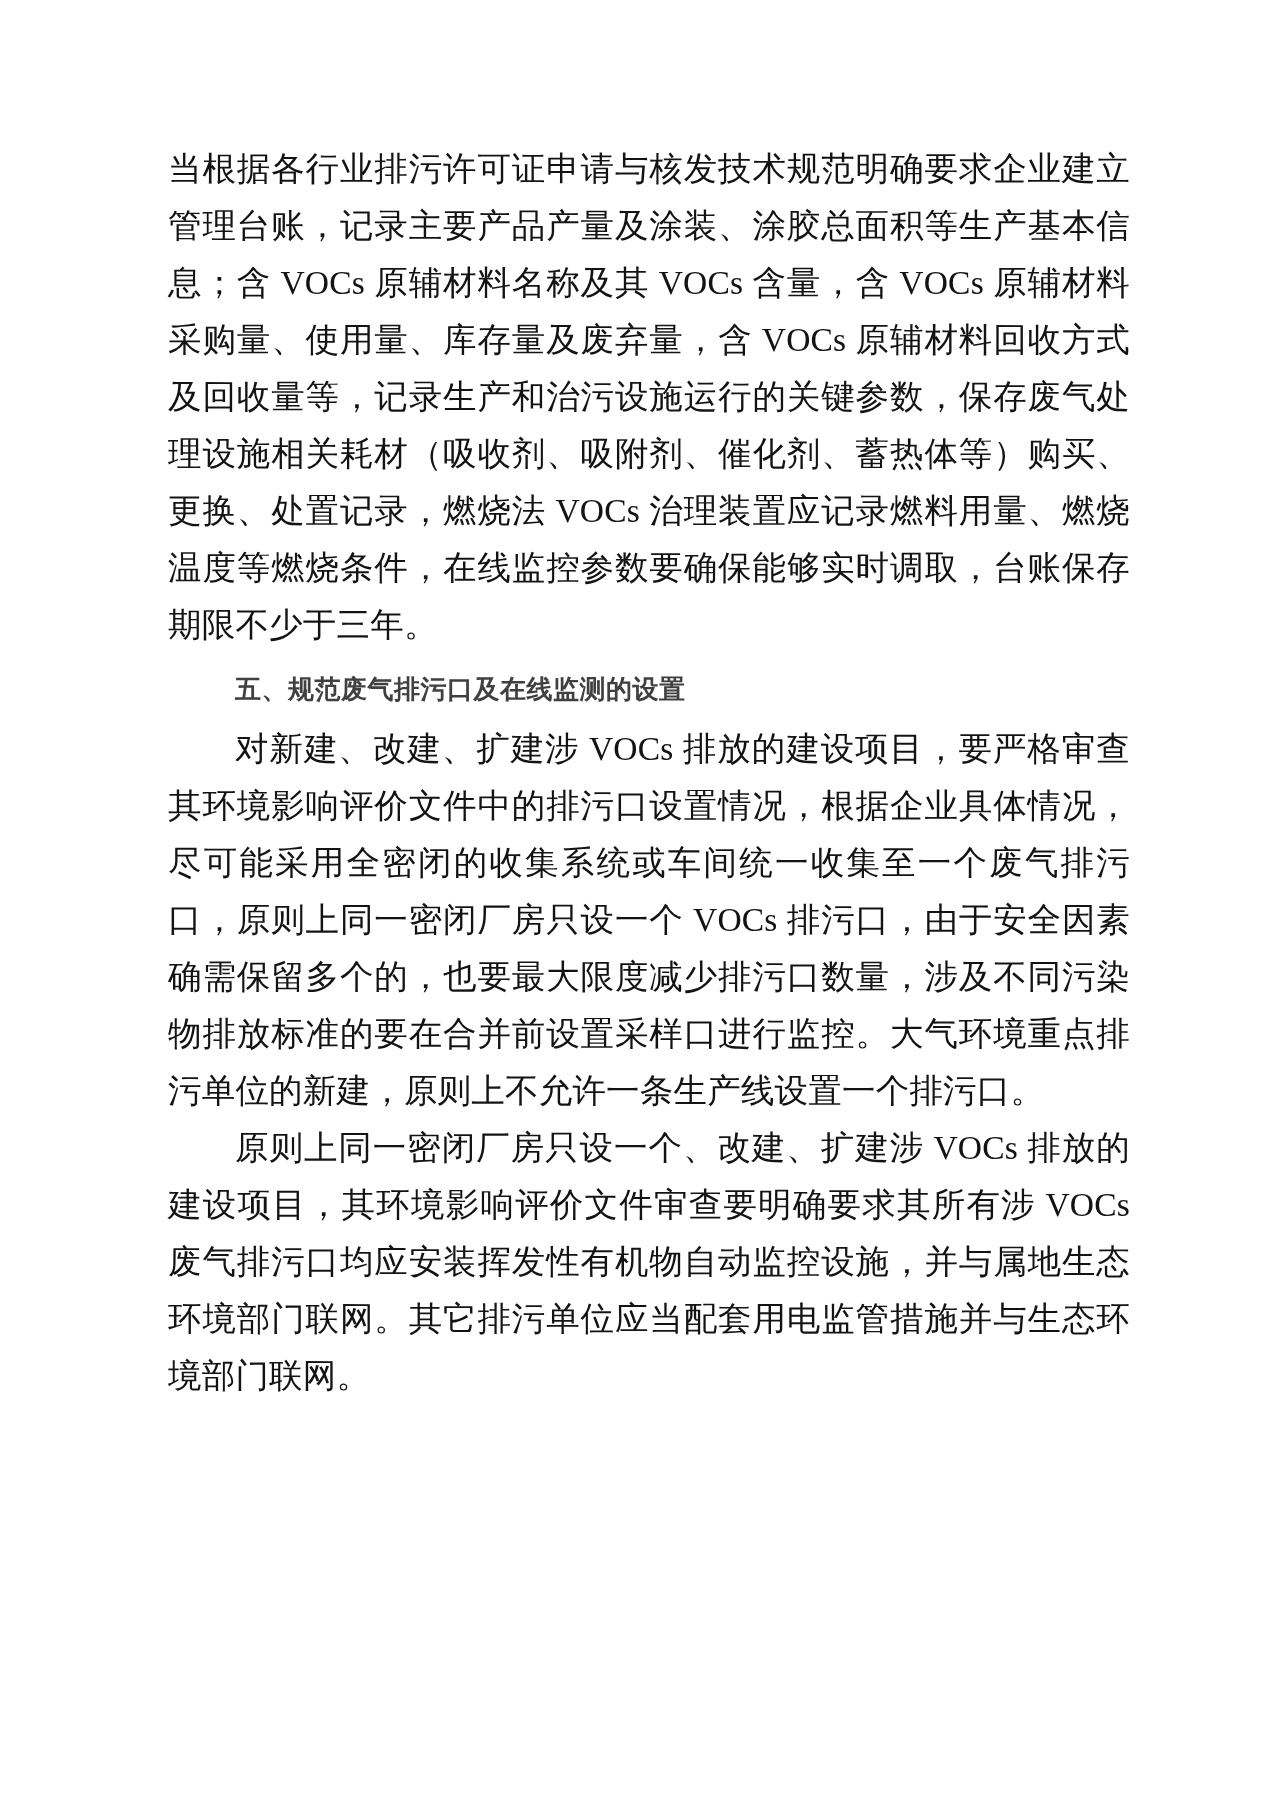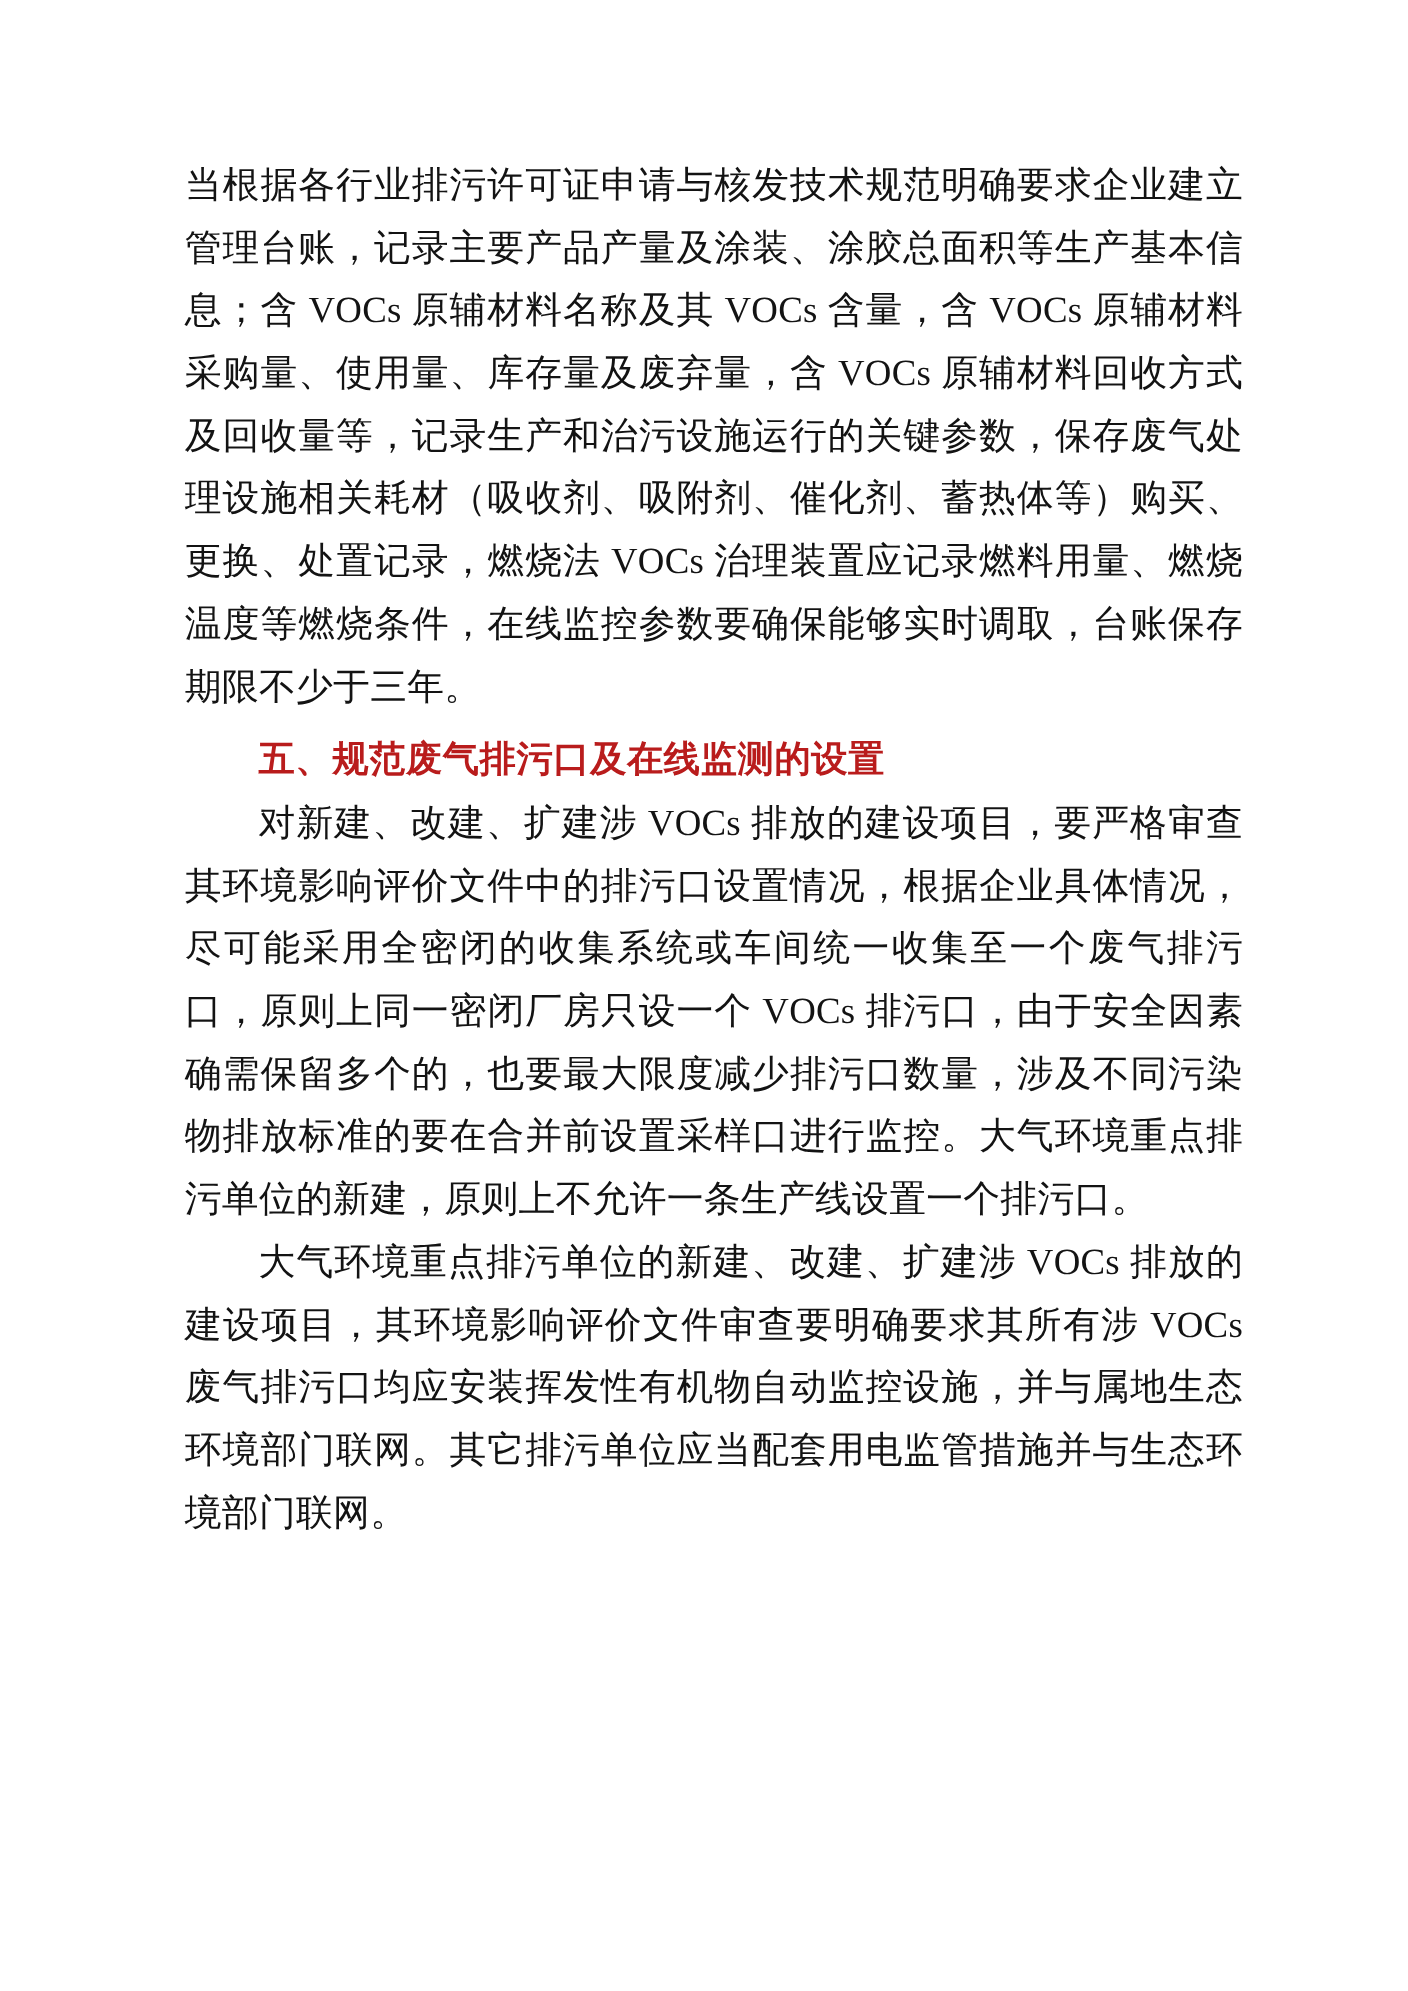--- a/index.html
+++ b/index.html
@@ -27,37 +27,37 @@
     text-align: justify;
     text-justify: inter-ideograph;
     letter-spacing: 0.2px;
     color: #131313;
   }
   p.para.indent {
     text-indent: 67px;
   }
   h2.section-heading {
     margin: 8px 0 2px 0;
-    font-size: 33px;
+    font-size: 26px;
     line-height: 57px;
     font-weight: bold;
     text-indent: 67px;
     letter-spacing: 0.5px;
-    color: #b91c1c;
+    color: #404040;
     font-family: "Liberation Sans", "DejaVu Sans", sans-serif;
   }
 </style>
 </head>
 <body>
 
 <div class="page">
   <div class="doc-body">
 
     <p class="para">当根据各行业排污许可证申请与核发技术规范明确要求企业建立管理台账，记录主要产品产量及涂装、涂胶总面积等生产基本信息；含 VOCs 原辅材料名称及其 VOCs 含量，含 VOCs 原辅材料采购量、使用量、库存量及废弃量，含 VOCs 原辅材料回收方式及回收量等，记录生产和治污设施运行的关键参数，保存废气处理设施相关耗材（吸收剂、吸附剂、催化剂、蓄热体等）购买、更换、处置记录，燃烧法 VOCs 治理装置应记录燃料用量、燃烧温度等燃烧条件，在线监控参数要确保能够实时调取，台账保存期限不少于三年。</p>
 
     <h2 class="section-heading">五、规范废气排污口及在线监测的设置</h2>
 
     <p class="para indent">对新建、改建、扩建涉 VOCs 排放的建设项目，要严格审查其环境影响评价文件中的排污口设置情况，根据企业具体情况，尽可能采用全密闭的收集系统或车间统一收集至一个废气排污口，原则上同一密闭厂房只设一个 VOCs 排污口，由于安全因素确需保留多个的，也要最大限度减少排污口数量，涉及不同污染物排放标准的要在合并前设置采样口进行监控。大气环境重点排污单位的新建，原则上不允许一条生产线设置一个排污口。</p>
 
-    <p class="para indent">大气环境重点排污单位的新建、改建、扩建涉 VOCs 排放的建设项目，其环境影响评价文件审查要明确要求其所有涉 VOCs 废气排污口均应安装挥发性有机物自动监控设施，并与属地生态环境部门联网。其它排污单位应当配套用电监管措施并与生态环境部门联网。</p>
+    <p class="para indent">原则上同一密闭厂房只设一个、改建、扩建涉 VOCs 排放的建设项目，其环境影响评价文件审查要明确要求其所有涉 VOCs 废气排污口均应安装挥发性有机物自动监控设施，并与属地生态环境部门联网。其它排污单位应当配套用电监管措施并与生态环境部门联网。</p>
 
   </div>
 </div>
 
 </body></html>

